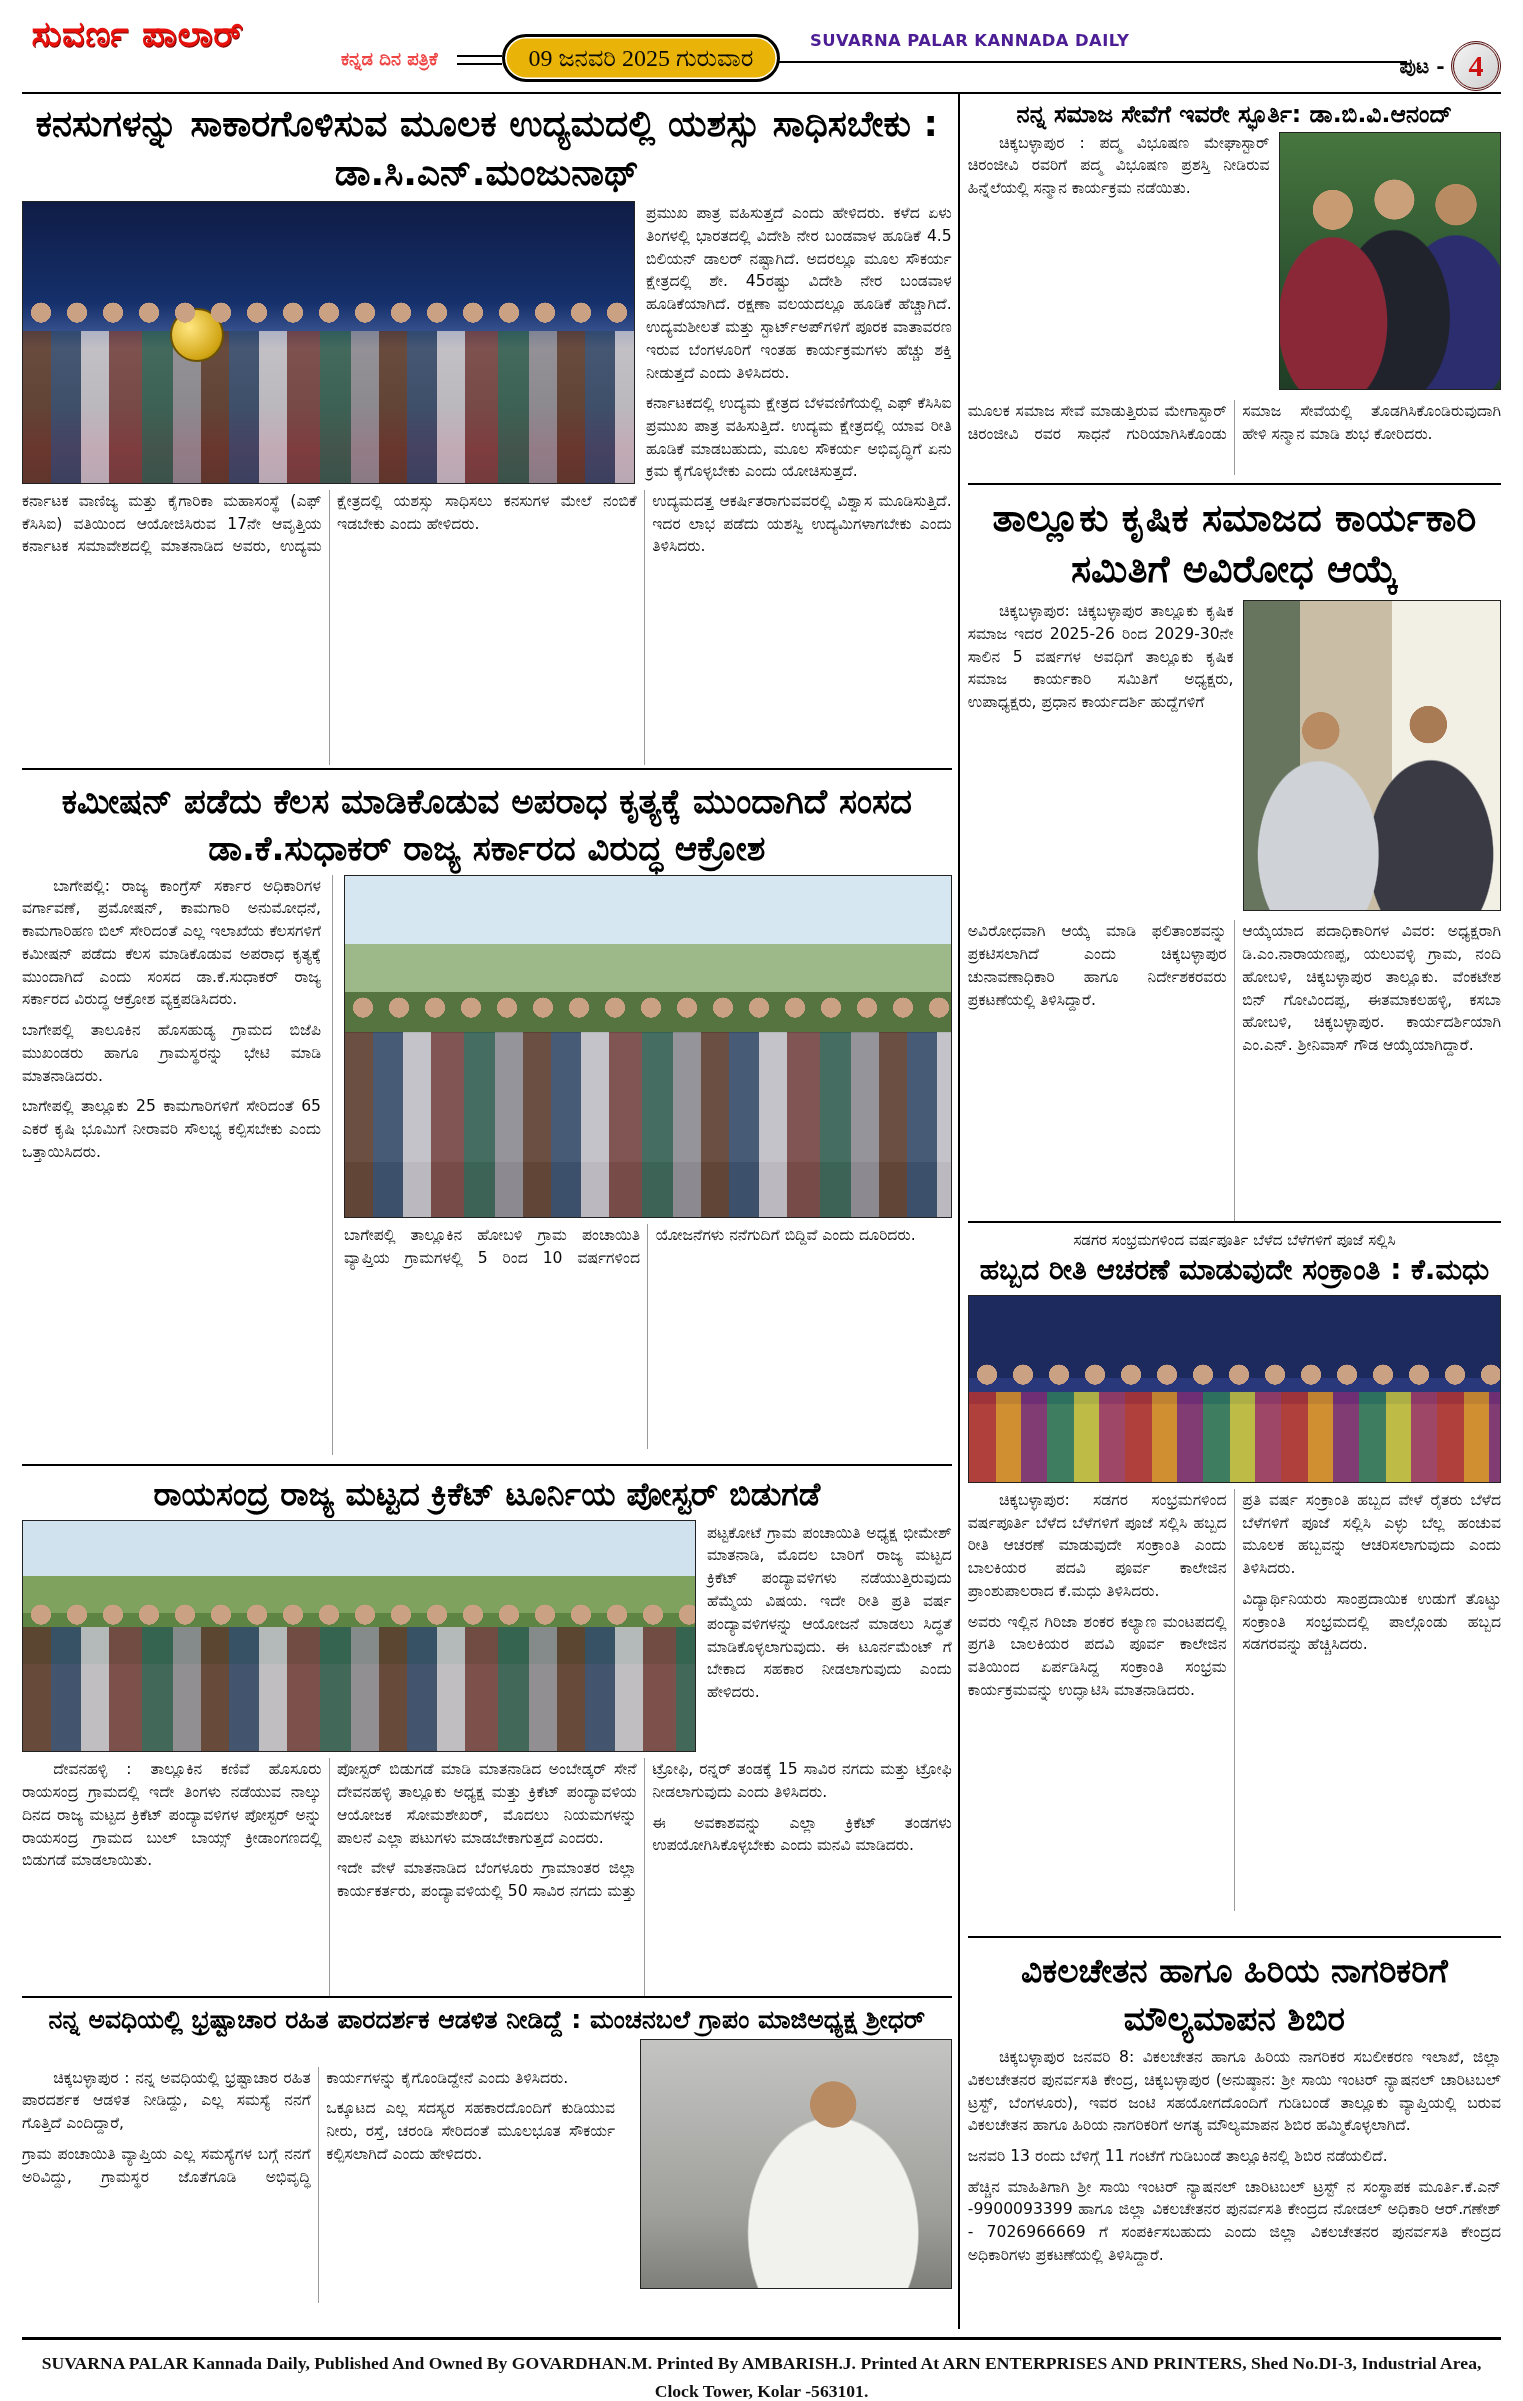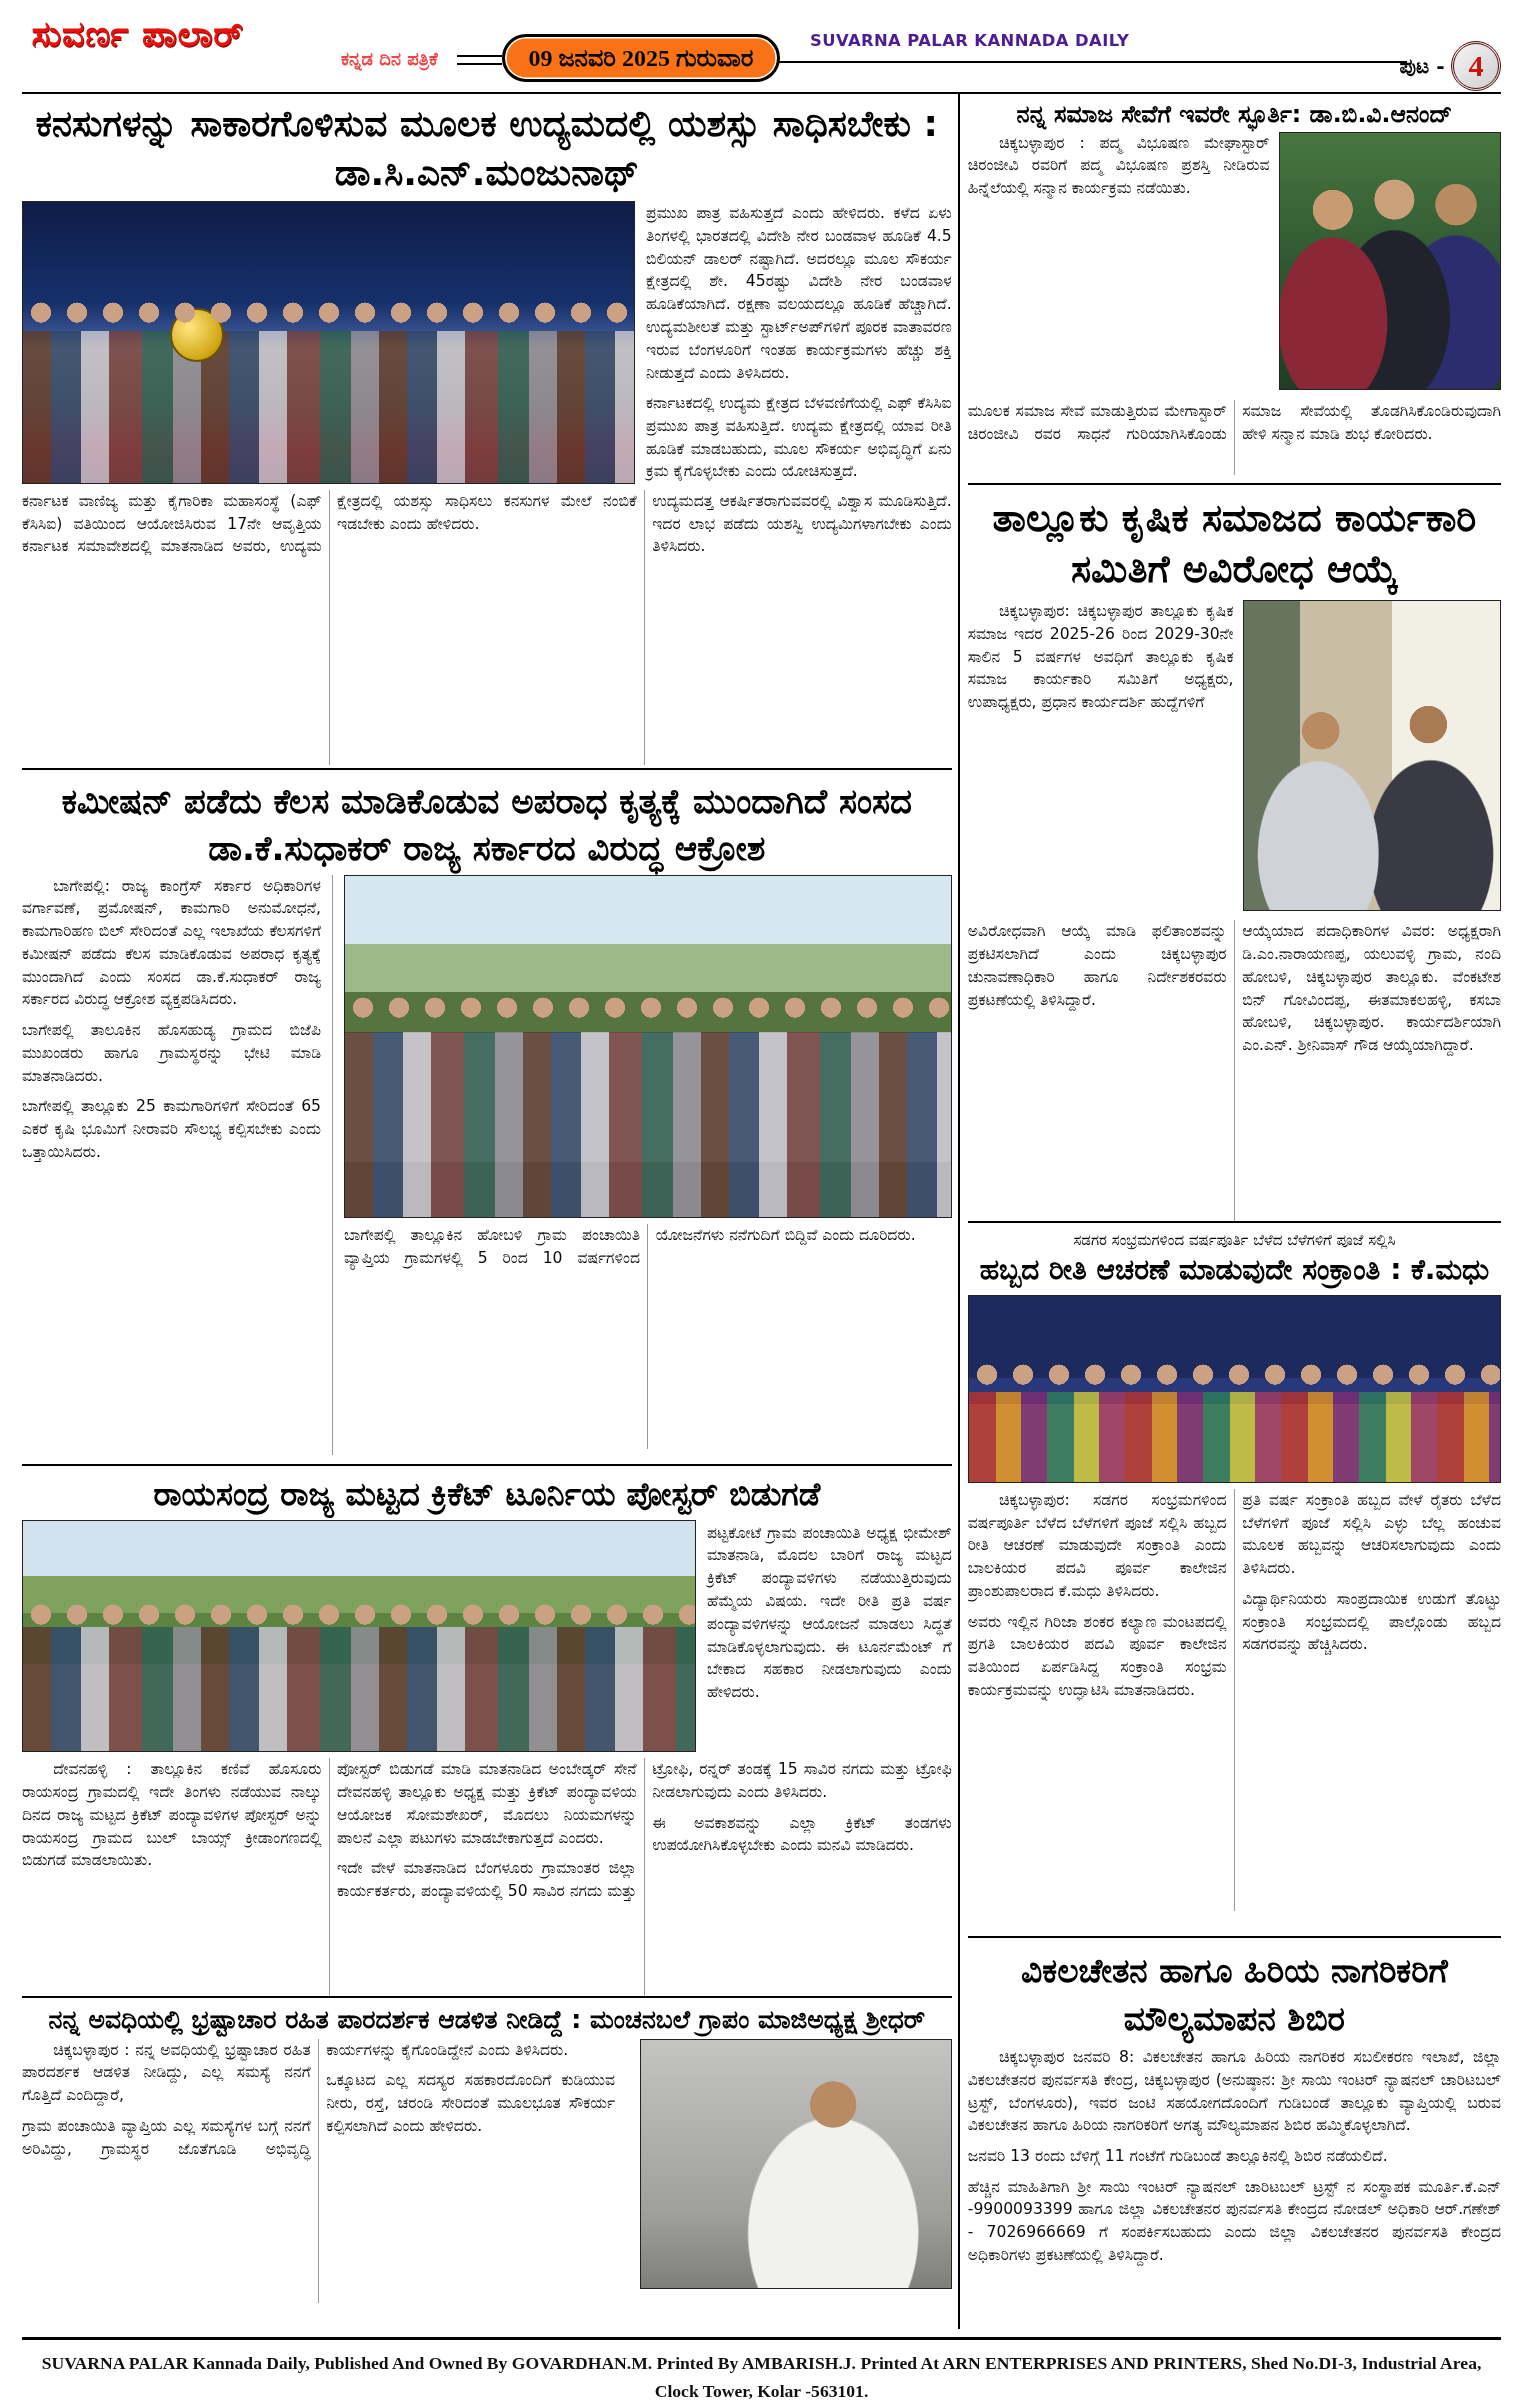--- a/index.html
+++ b/index.html
@@ -4,21 +4,21 @@
 <style>
   html,body{margin:0;padding:0;background:#ffffff;}
   body{font-family:"DejaVu Sans",sans-serif;color:#0a0a0a;-webkit-font-smoothing:antialiased;}
   .page{position:relative;width:1523px;height:2401px;background:#fff;overflow:hidden;}
 
   
   .masthead{position:relative;height:92px;margin:0 22px;}
   .mast-title{position:absolute;left:9.4px;top:14px;font-size:35px;font-weight:800;color:#e8120c;letter-spacing:0.8px;text-shadow:0.8px 0.8px 0 #7a0000;}
   .mast-tagline{position:absolute;left:319px;top:48px;font-size:18px;font-weight:700;color:#ef4444;}
   .mast-seg{position:absolute;left:435px;top:55px;width:45px;height:5.5px;border-top:2.3px solid #000;border-bottom:2.3px solid #000;}
-  .date-pill{position:absolute;left:480px;top:34px;width:272px;height:42px;border:3.1px solid #000;border-radius:31px;display:flex;align-items:center;justify-content:center;font-family:"Liberation Serif",serif;font-size:24px;font-weight:700;background:#f97316;box-shadow:0 0 0 1.6px #fff inset;}
+  .date-pill{position:absolute;left:480px;top:34px;width:272px;height:42px;border:3.1px solid #000;border-radius:31px;display:flex;align-items:center;justify-content:center;font-family:"Liberation Serif",serif;font-size:24px;font-weight:400;background:#eab308;box-shadow:0 0 0 1.6px #fff inset;}
   .mast-right{position:absolute;left:757px;right:0;top:0;height:92px;}
   .eng-title{position:absolute;left:31px;top:31px;font-size:16.4px;font-weight:800;color:#4c1d95;letter-spacing:0.4px;}
   .mast-rule{position:absolute;left:0;right:94px;top:61px;height:2.3px;background:#000;}
   .page-info{position:absolute;right:0;top:41px;display:flex;align-items:center;gap:6.3px;font-size:20.3px;font-weight:700;}
   .page-badge{display:inline-flex;align-items:center;justify-content:center;width:44px;height:44px;border:3.1px double #5a0f0f;border-radius:50%;background:linear-gradient(135deg,#f4f4f4,#cfcfcf);color:#cc1111;font-size:30px;font-weight:800;font-family:"Liberation Serif",serif;}
 
   
   .content{display:flex;margin:0 22px;border-top:2.3px solid #000;}
   .zone-left{width:938px;border-right:2.3px solid #000;padding-right:6.3px;box-sizing:border-box;}
   .zone-right{flex:1;padding-left:7.8px;box-sizing:border-box;}
@@ -89,21 +89,21 @@
   .a4-below{height:225px;margin-top:6.3px;overflow:hidden;}
 
   .a5{height:532px;}
   .a5-top{display:flex;height:232px;}
   .a5-top .photo{flex:0 0 674px;height:100%;}
   .a5-top .sidecol{flex:1;overflow:hidden;}
   .a5-bot{height:266px;margin-top:6.3px;overflow:hidden;}
 
   .a6{height:328px;border-bottom:none;}
   .a6-body{display:flex;height:264px;}
-  .a6-text{flex:0 0 618px;overflow:hidden;padding-right:25px;box-sizing:border-box;}
+  .a6-text{flex:0 0 618px;overflow:hidden;padding-right:25px;box-sizing:border-box;margin-top:28px;}
   .a6-body .photo{flex:1;height:250px;}
 
   .b1{height:391px;}
   .b1-row{display:flex;height:264px;}
   .b1-row .text{flex:0 0 311px;overflow:hidden;padding-right:9.4px;box-sizing:border-box;}
   .b1-row .photo{flex:1;height:258px;}
   .b1-below{height:75px;margin-top:4.7px;overflow:hidden;}
 
   .b2{height:738px;}
   .b2-row{display:flex;height:314px;}

